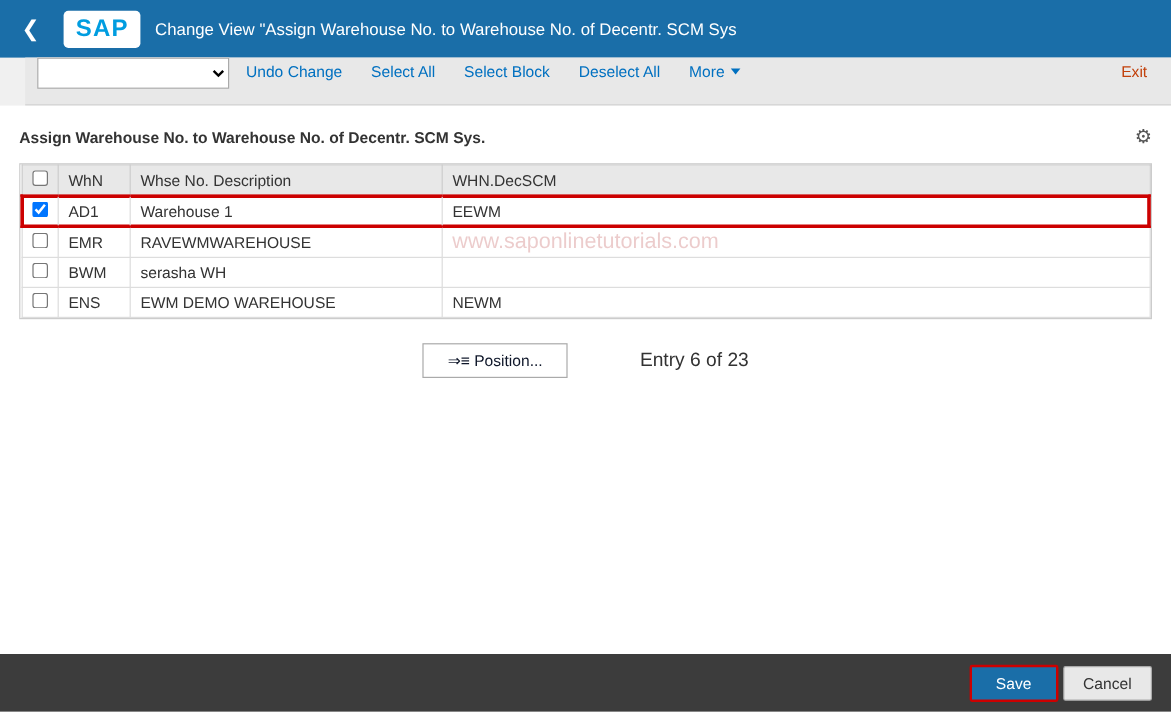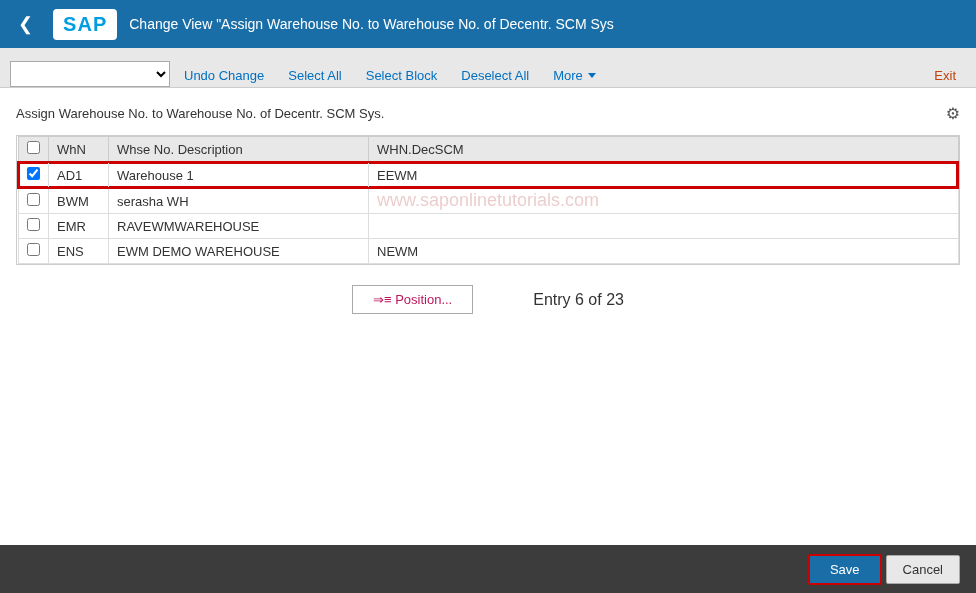--- a/index.html
+++ b/index.html
@@ -37,24 +37,25 @@
       font-size: 14px;
       font-weight: normal;
       flex: 1;
     }
 
     
     .toolbar {
       background: #e8e8e8;
       height: 40px;
       display: flex;
-      align-items: flex-end;
+      align-items: flex-start;
       padding: 0 10px;
       gap: 4px;
       border-bottom: 1px solid #ccc;
+      margin-left: 21px;
     }
     .toolbar-select {
       width: 160px;
       height: 26px;
       border: 1px solid #aaa;
       background: white;
       font-size: 12px;
       padding: 0 4px;
     }
     .toolbar-btn {
@@ -100,21 +101,21 @@
     }
 
     .section-header {
       display: flex;
       justify-content: space-between;
       align-items: center;
       margin-bottom: 12px;
     }
     .section-title {
       font-size: 13px;
-      font-weight: normal;
+      font-weight: bold;
       color: #333;
     }
 
     
     .data-table {
       width: 100%;
       border-collapse: collapse;
       font-size: 13px;
     }
     .data-table th {
@@ -180,21 +181,21 @@
       align-items: center;
       gap: 60px;
       padding: 20px 0 10px 0;
     }
     .position-btn {
       border: 1px solid #aaa;
       background: white;
       padding: 6px 20px;
       font-size: 13px;
       cursor: pointer;
-      color: #be185d;
+      color: #0f172a;
     }
     .entry-info {
       font-size: 16px;
       color: #333;
     }
 
     
     .bottom-bar {
       background: #3c3c3c;
       height: 48px;
@@ -280,30 +281,30 @@
         <input type="checkbox" checked="" style="">
       </td>
       <td>AD1</td>
       <td>Warehouse 1</td>
       <td>EEWM</td>
     </tr>
           <tr>
       <td class="checkbox-cell">
         <input type="checkbox" style="">
       </td>
-      <td>BWM</td>
-      <td>serasha WH</td>
+      <td>EMR</td>
+      <td>RAVEWMWAREHOUSE</td>
       <td></td>
     </tr>
           <tr>
       <td class="checkbox-cell">
         <input type="checkbox" style="">
       </td>
-      <td>EMR</td>
-      <td>RAVEWMWAREHOUSE</td>
+      <td>BWM</td>
+      <td>serasha WH</td>
       <td></td>
     </tr>
           <tr>
       <td class="checkbox-cell">
         <input type="checkbox" style="">
       </td>
       <td>ENS</td>
       <td>EWM DEMO WAREHOUSE</td>
       <td>NEWM</td>
     </tr>

